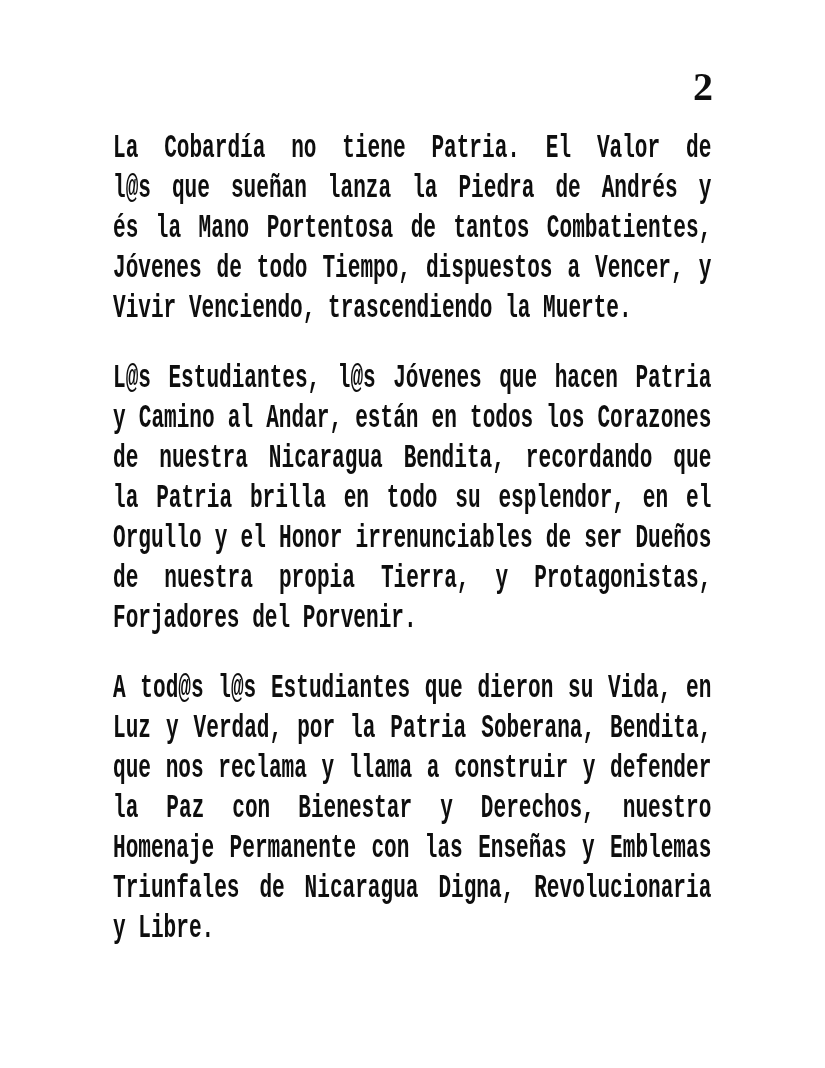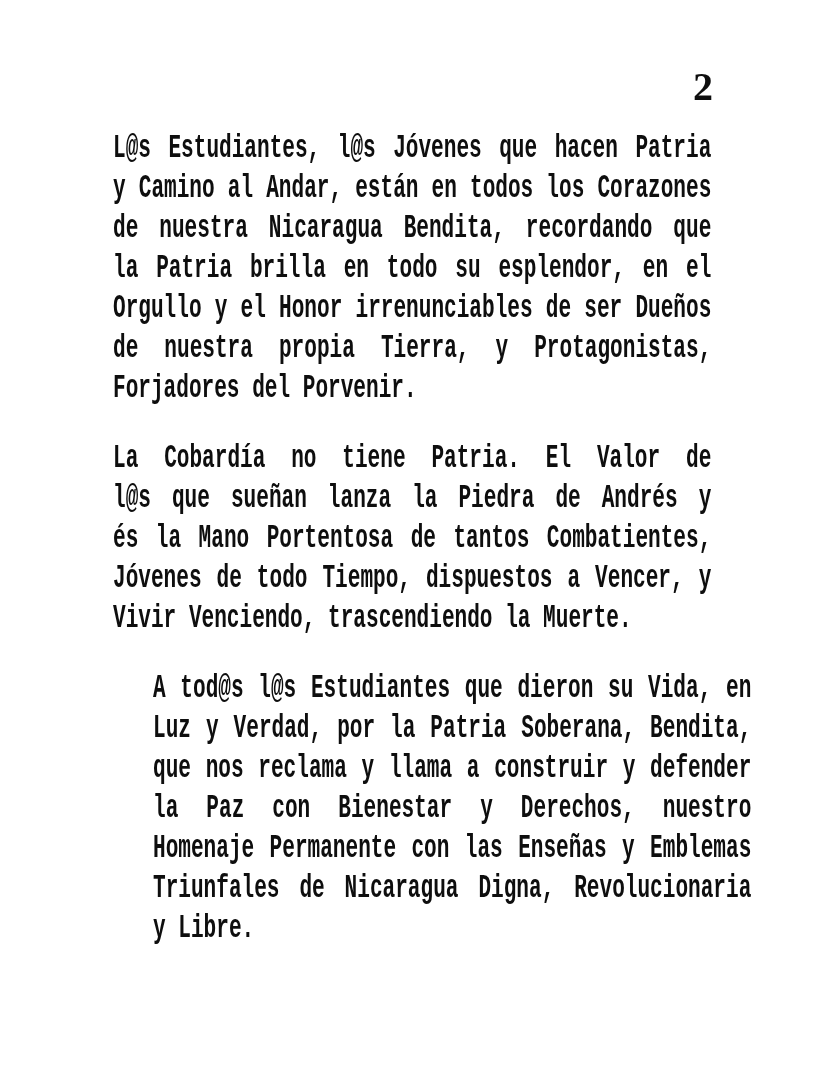--- a/index.html
+++ b/index.html
@@ -34,21 +34,20 @@
     position: absolute;
     top: 128px;
     left: 113px;
     width: 599px;
   }
   .para {
     margin: 0 0 30px 0;
   }
   .para:last-child {
     margin-bottom: 0;
-    margin-left: 40px;
   }
   .line {
     font-family: "Liberation Mono", "DejaVu Sans Mono", monospace;
     font-weight: bold;
     font-size: 34px;
     height: 40px;
     line-height: 40px;
     white-space: normal;
     width: 965px;               
     transform: scaleX(0.62);    
@@ -64,35 +63,35 @@
 </head>
 <body>
 
 <div class="page">
 
   <div class="page-number">2</div>
 
   <div class="content">
 
     <div class="para">
+      <div class="line">La Cobardía no tiene Patria. El Valor de</div>
+      <div class="line">l@s que sueñan lanza la Piedra de Andrés y</div>
+      <div class="line">és la Mano Portentosa de tantos Combatientes,</div>
+      <div class="line">Jóvenes de todo Tiempo, dispuestos a Vencer, y</div>
+      <div class="line last">Vivir Venciendo, trascendiendo la Muerte.</div>
+    </div>
+
+    <div class="para">
       <div class="line">L@s Estudiantes, l@s Jóvenes que hacen Patria</div>
       <div class="line">y Camino al Andar, están en todos los Corazones</div>
       <div class="line">de nuestra Nicaragua Bendita, recordando que</div>
       <div class="line">la Patria brilla en todo su esplendor, en el</div>
       <div class="line">Orgullo y el Honor irrenunciables de ser Dueños</div>
       <div class="line">de nuestra propia Tierra, y Protagonistas,</div>
       <div class="line last">Forjadores del Porvenir.</div>
-    </div>
-
-    <div class="para">
-      <div class="line">La Cobardía no tiene Patria. El Valor de</div>
-      <div class="line">l@s que sueñan lanza la Piedra de Andrés y</div>
-      <div class="line">és la Mano Portentosa de tantos Combatientes,</div>
-      <div class="line">Jóvenes de todo Tiempo, dispuestos a Vencer, y</div>
-      <div class="line last">Vivir Venciendo, trascendiendo la Muerte.</div>
     </div>
 
     <div class="para">
       <div class="line">A tod@s l@s Estudiantes que dieron su Vida, en</div>
       <div class="line">Luz y Verdad, por la Patria Soberana, Bendita,</div>
       <div class="line">que nos reclama y llama a construir y defender</div>
       <div class="line">la Paz con Bienestar y Derechos, nuestro</div>
       <div class="line">Homenaje Permanente con las Enseñas y Emblemas</div>
       <div class="line">Triunfales de Nicaragua Digna, Revolucionaria</div>
       <div class="line last">y Libre.</div>

